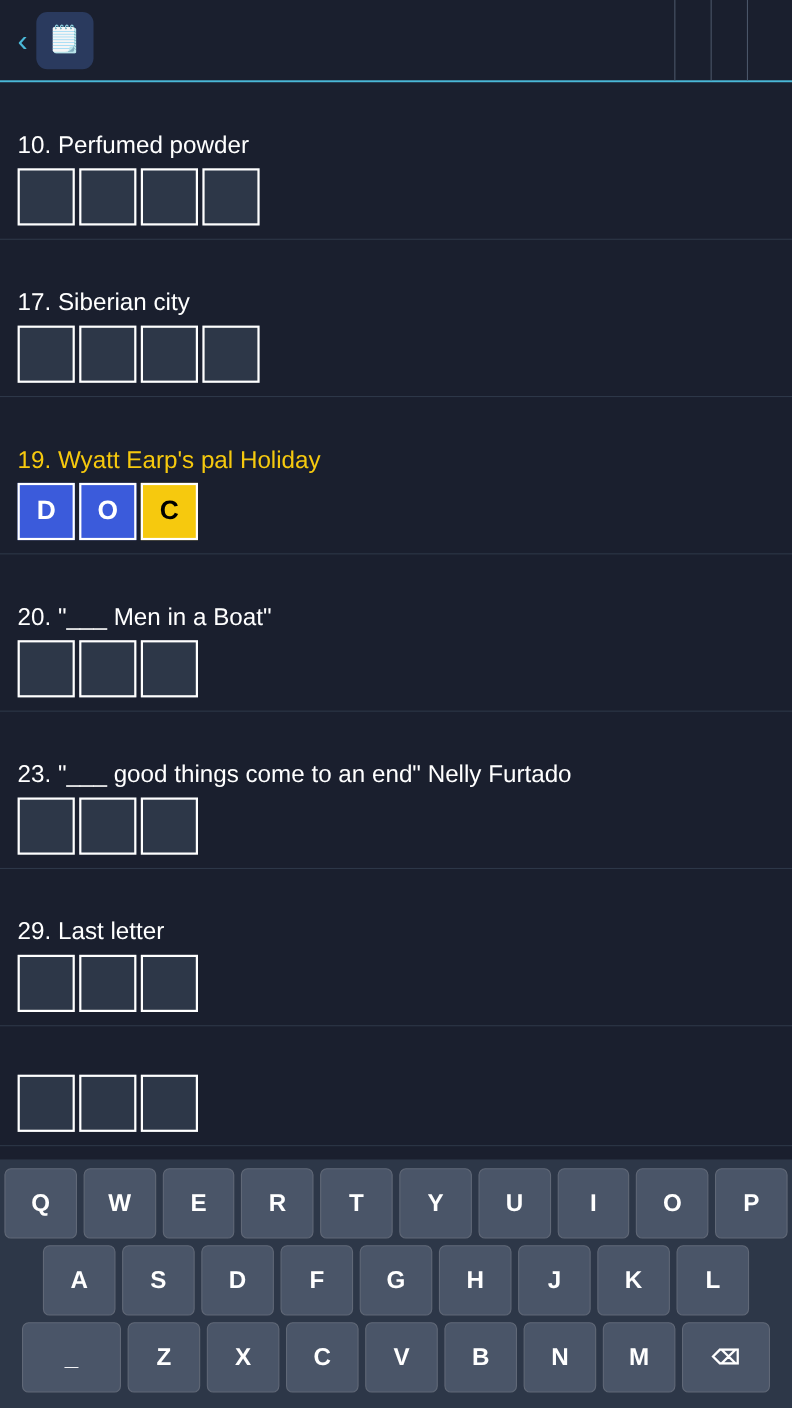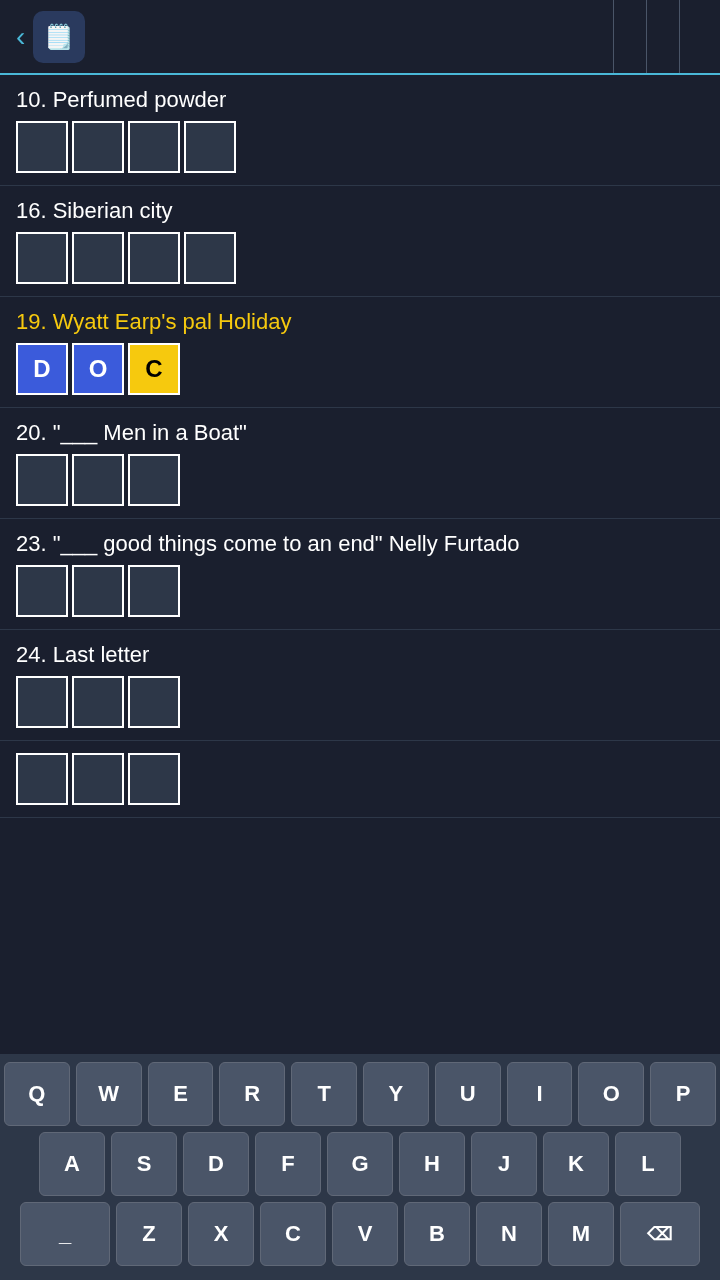--- a/index.html
+++ b/index.html
@@ -60,20 +60,21 @@
     
     .clues-area {
       height: 1005px;
       overflow-y: auto;
       background: #1a1f2e;
     }
 
     .clue-item {
       border-bottom: 1px solid #2d3748;
       padding: 12px 16px;
+      margin-top: 32px;
     }
 
     .clue-label {
       font-size: 22px;
       color: #ffffff;
       margin-bottom: 8px;
     }
     .clue-label.active {
       color: #f6c90e;
     }
@@ -158,21 +159,21 @@
 <div class="clue-item">
       <div class="clue-label">10. Perfumed powder</div>
       <div class="letter-boxes">
         <div class="letter-box"></div>
         <div class="letter-box"></div>
         <div class="letter-box"></div>
         <div class="letter-box"></div>
       </div>
     </div>
     <div class="clue-item">
-      <div class="clue-label">16. Siberian city</div>
+      <div class="clue-label">17. Siberian city</div>
       <div class="letter-boxes">
         <div class="letter-box"></div>
         <div class="letter-box"></div>
         <div class="letter-box"></div>
         <div class="letter-box"></div>
       </div>
     </div>
     <div class="clue-item">
       <div class="clue-label active">19. Wyatt Earp's pal Holiday</div>
       <div class="letter-boxes">
@@ -191,21 +192,21 @@
     </div>
     <div class="clue-item">
       <div class="clue-label">23. "___ good things come to an end" Nelly Furtado</div>
       <div class="letter-boxes">
         <div class="letter-box"></div>
         <div class="letter-box"></div>
         <div class="letter-box"></div>
       </div>
     </div>
     <div class="clue-item">
-      <div class="clue-label">24. Last letter</div>
+      <div class="clue-label">29. Last letter</div>
       <div class="letter-boxes">
         <div class="letter-box"></div>
         <div class="letter-box"></div>
         <div class="letter-box"></div>
       </div>
     </div>
     <div class="clue-item">
       <div class="letter-boxes">
         <div class="letter-box"></div>
         <div class="letter-box"></div>

